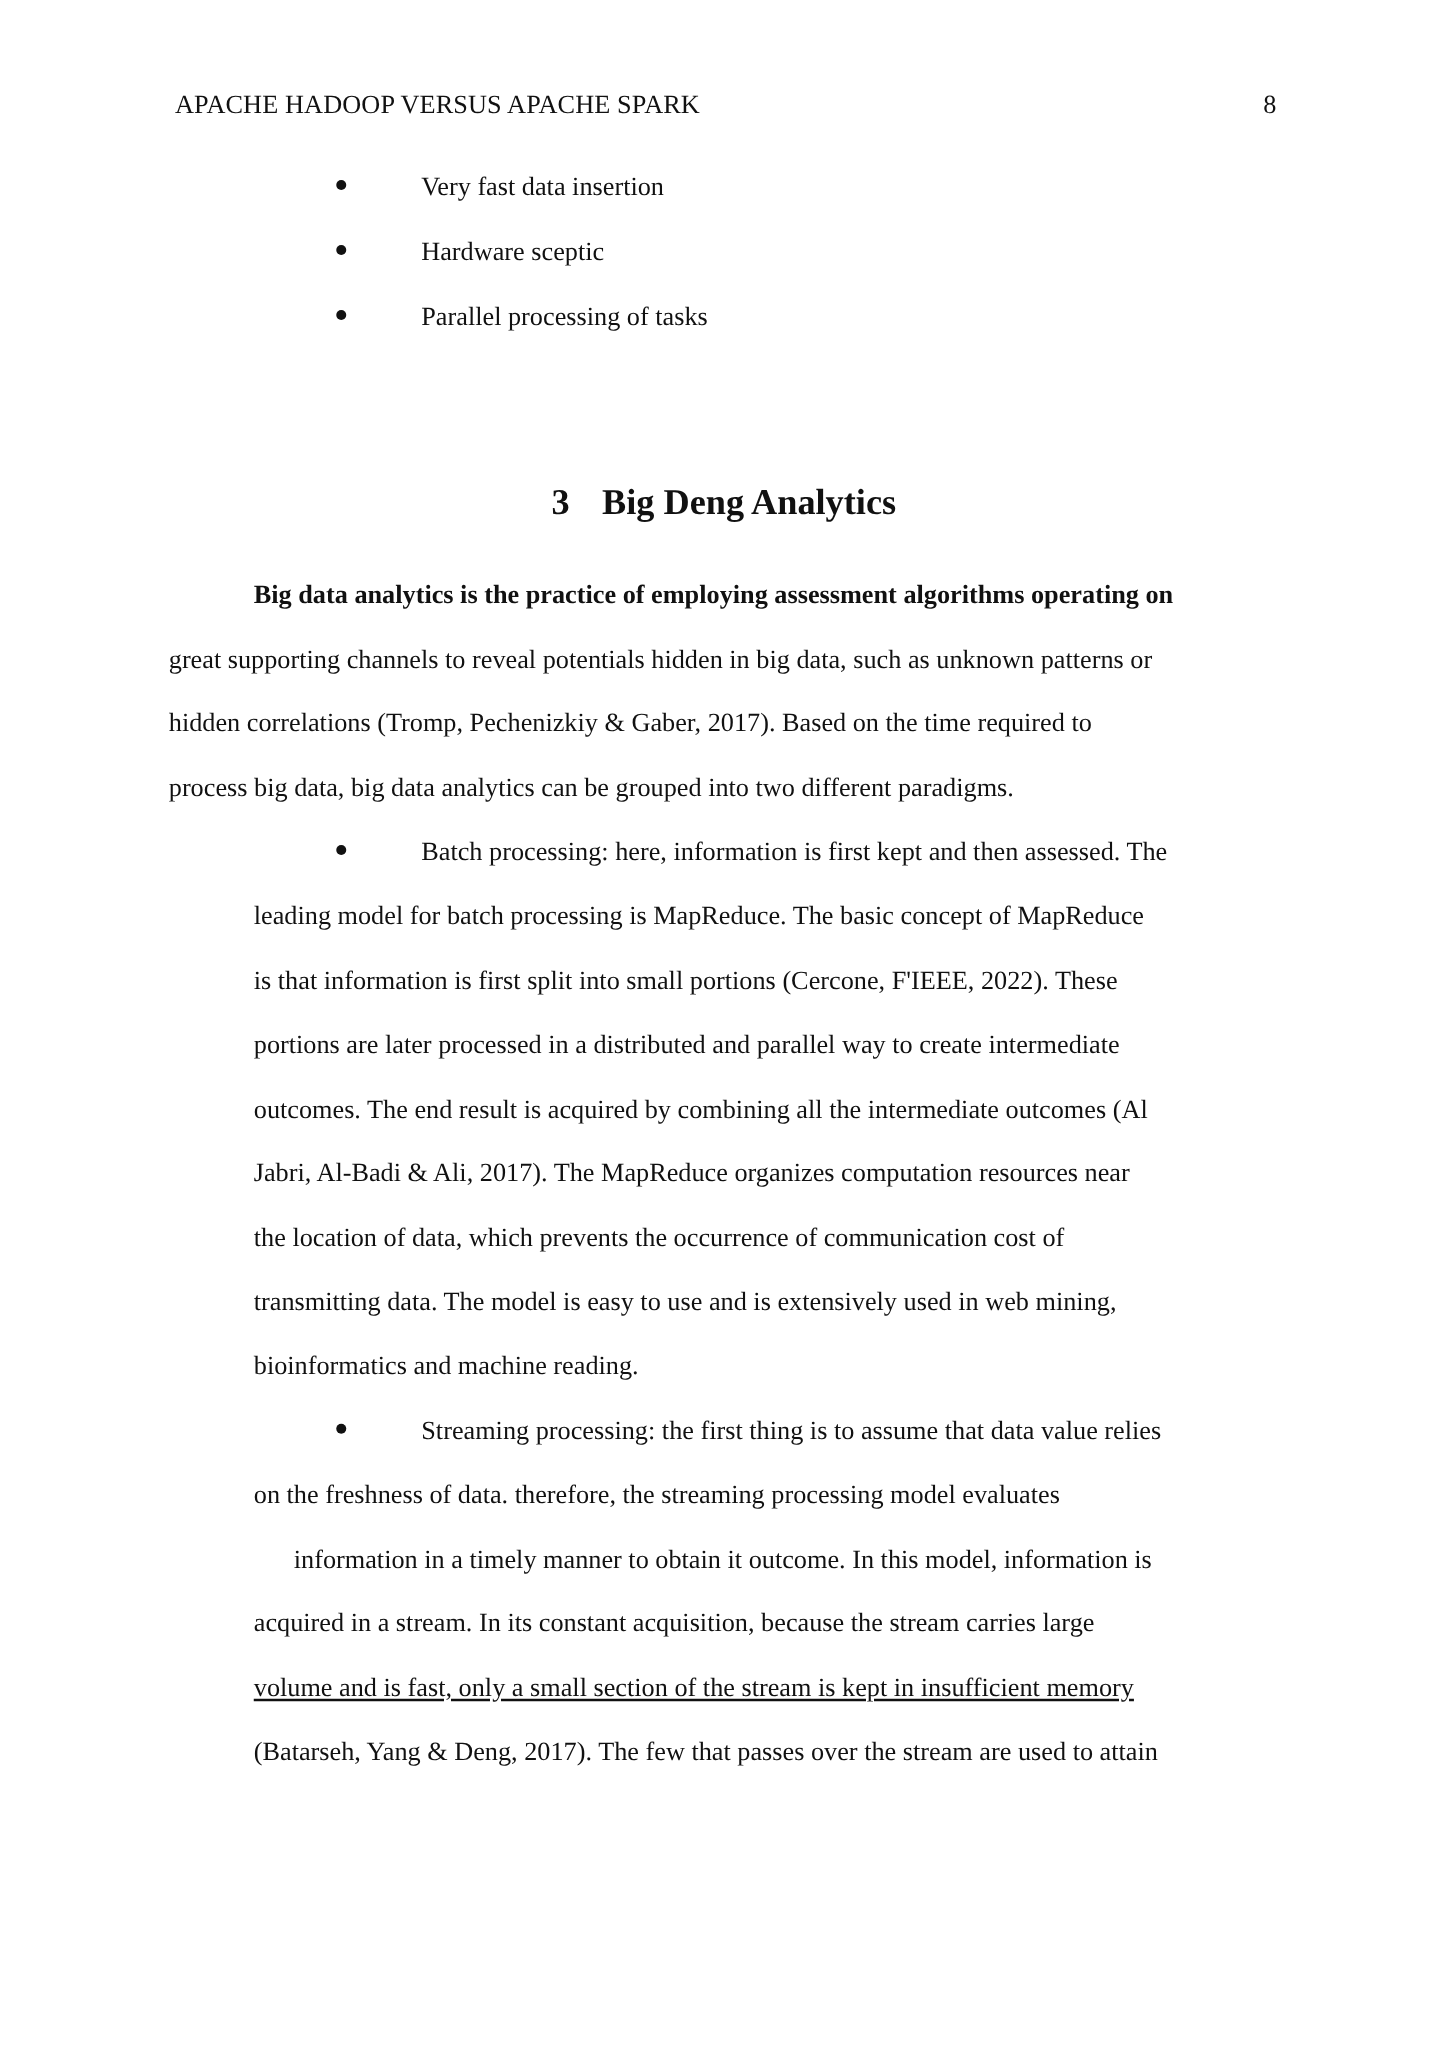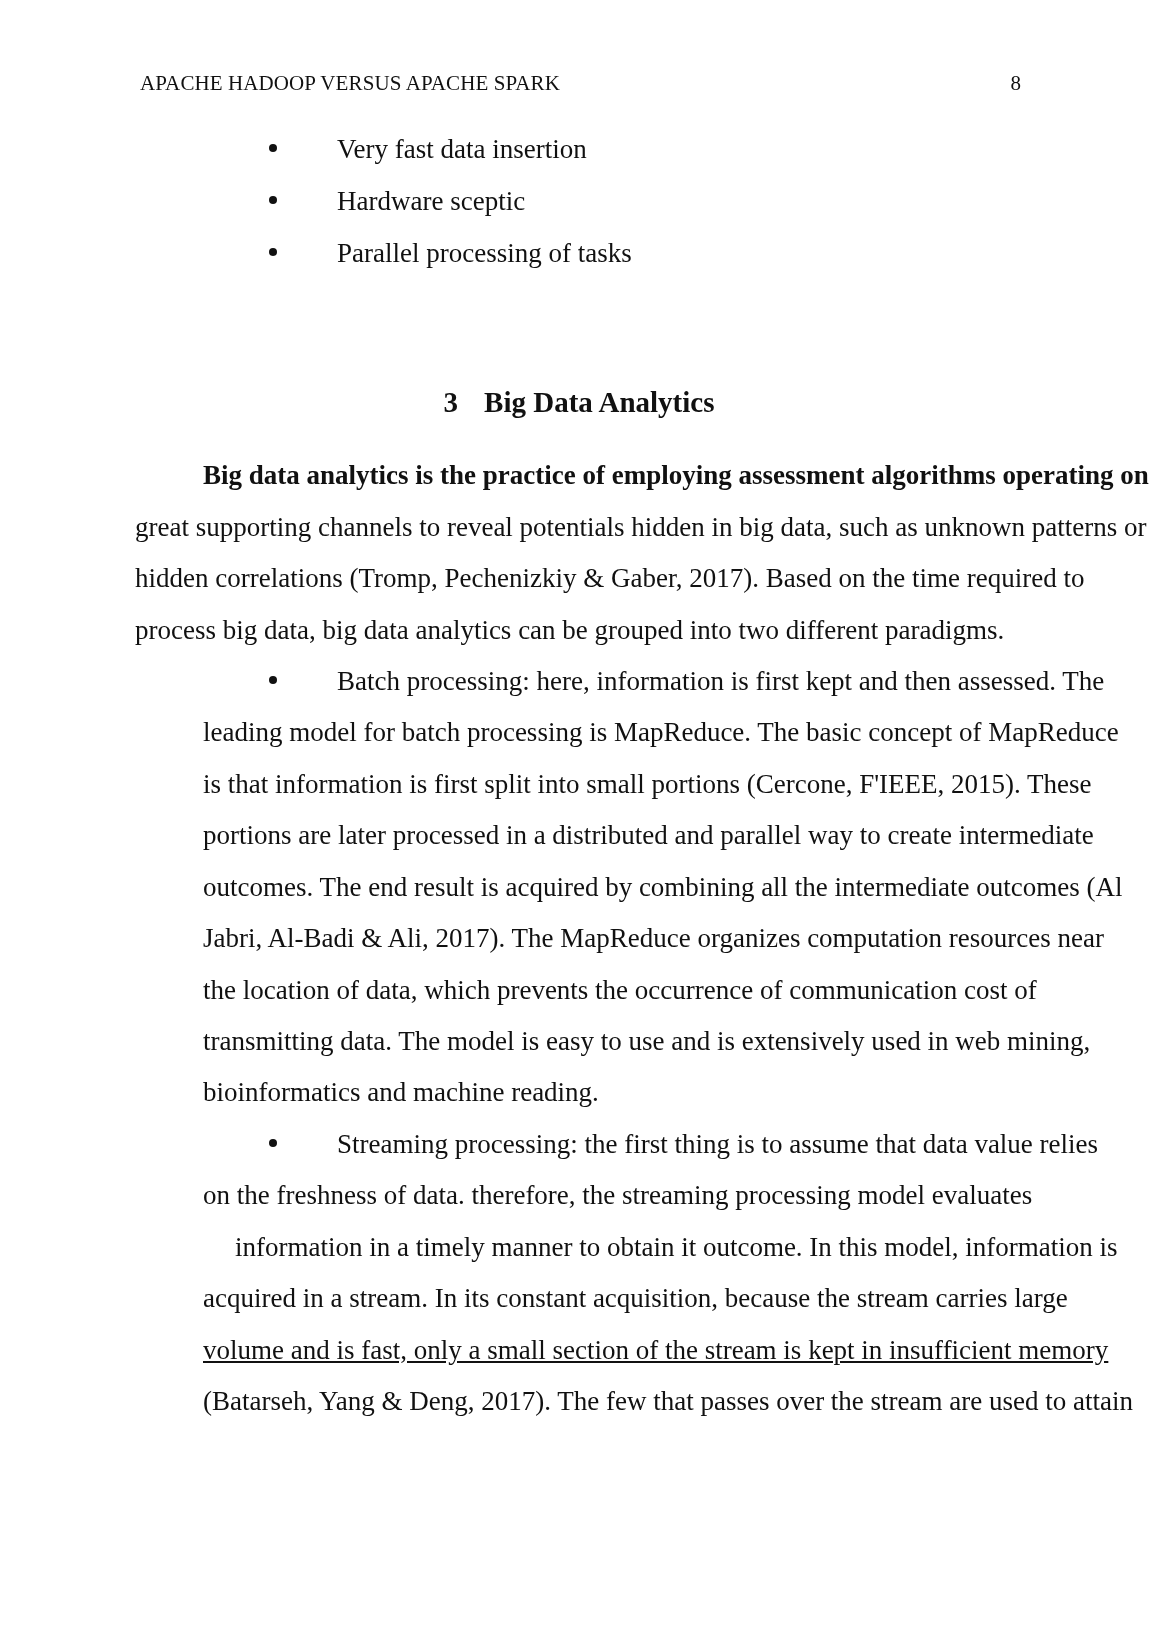--- a/index.html
+++ b/index.html
@@ -32,21 +32,21 @@
     }
     .page-number {
       position: absolute;
       right: 137px;
       top: 70px;
       font-size: 21px;
       line-height: 26px;
     }
     .line {
       position: absolute;
-      font-size: 27px;
+      font-size: 21px;
       line-height: 26px;
       white-space: nowrap;
     }
     .bullet {
       position: absolute;
       width: 8px;
       height: 8px;
       border-radius: 50%;
       background: #111111;
     }
@@ -79,35 +79,35 @@
       <span class="bullet" style="left:269px; top:196px;"></span>
       <span class="line" style="left:337px; top:188px;">Hardware sceptic</span>
     </div>
     <div>
       <span class="bullet" style="left:269px; top:248px;"></span>
       <span class="line" style="left:337px; top:240px;">Parallel processing of tasks</span>
     </div>
   </div>
 
   <div class="heading">
-    <span class="num">3</span><span>Big Data Analytics</span>
+    <span class="num">3</span><span>Big Deng Analytics</span>
   </div>
 
   <div>
     <span class="line" style="left:203px; top:462px;font-weight:bold;">Big data analytics is the practice of employing assessment algorithms operating on</span>
     <span class="line" style="left:135px; top:514px;">great supporting channels to reveal potentials hidden in big data, such as unknown patterns or</span>
     <span class="line" style="left:135px; top:565px;">hidden correlations (Tromp, Pechenizkiy &amp; Gaber, 2017). Based on the time required to</span>
     <span class="line" style="left:135px; top:617px;">process big data, big data analytics can be grouped into two different paradigms.</span>
   </div>
 
   <div>
     <span class="bullet" style="left:269px; top:676px;"></span>
     <span class="line" style="left:337px; top:668px;">Batch processing: here, information is first kept and then assessed. The</span>
     <span class="line" style="left:203px; top:719px;">leading model for batch processing is MapReduce. The basic concept of MapReduce</span>
-    <span class="line" style="left:203px; top:771px;">is that information is first split into small portions (Cercone, F'IEEE, 2015). These</span>
+    <span class="line" style="left:203px; top:771px;">is that information is first split into small portions (Cercone, F'IEEE, 2022). These</span>
     <span class="line" style="left:203px; top:822px;">portions are later processed in a distributed and parallel way to create intermediate</span>
     <span class="line" style="left:203px; top:874px;">outcomes. The end result is acquired by combining all the intermediate outcomes (Al</span>
     <span class="line" style="left:203px; top:925px;">Jabri, Al-Badi &amp; Ali, 2017). The MapReduce organizes computation resources near</span>
     <span class="line" style="left:203px; top:977px;">the location of data, which prevents the occurrence of communication cost of</span>
     <span class="line" style="left:203px; top:1028px;">transmitting data. The model is easy to use and is extensively used in web mining,</span>
     <span class="line" style="left:203px; top:1079px;">bioinformatics and machine reading.</span>
   </div>
 
   <div>
     <span class="bullet" style="left:269px; top:1139px;"></span>

